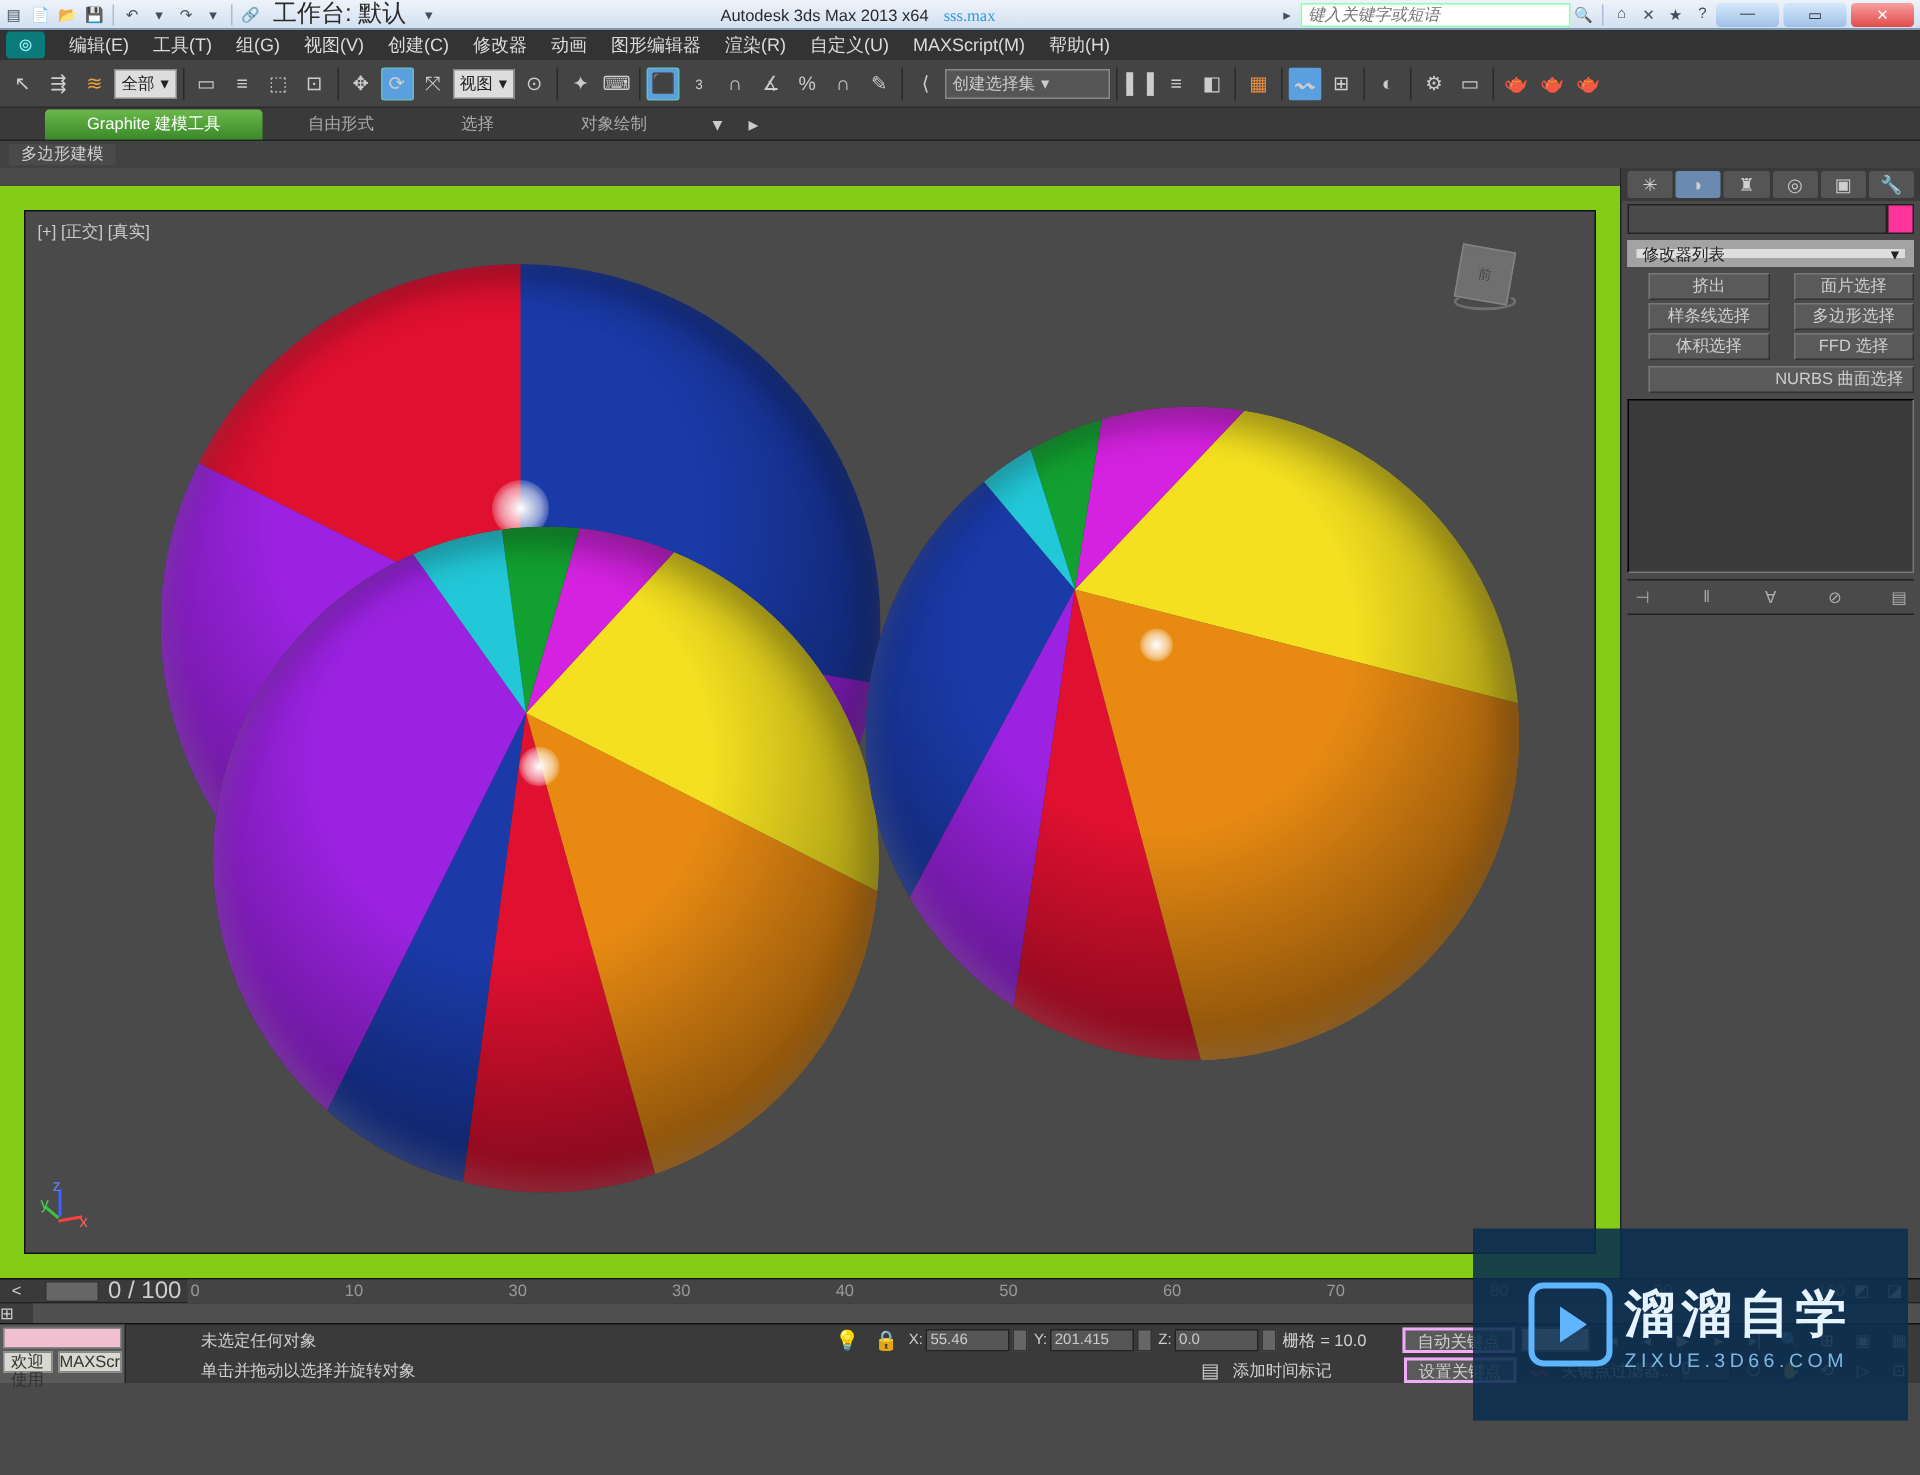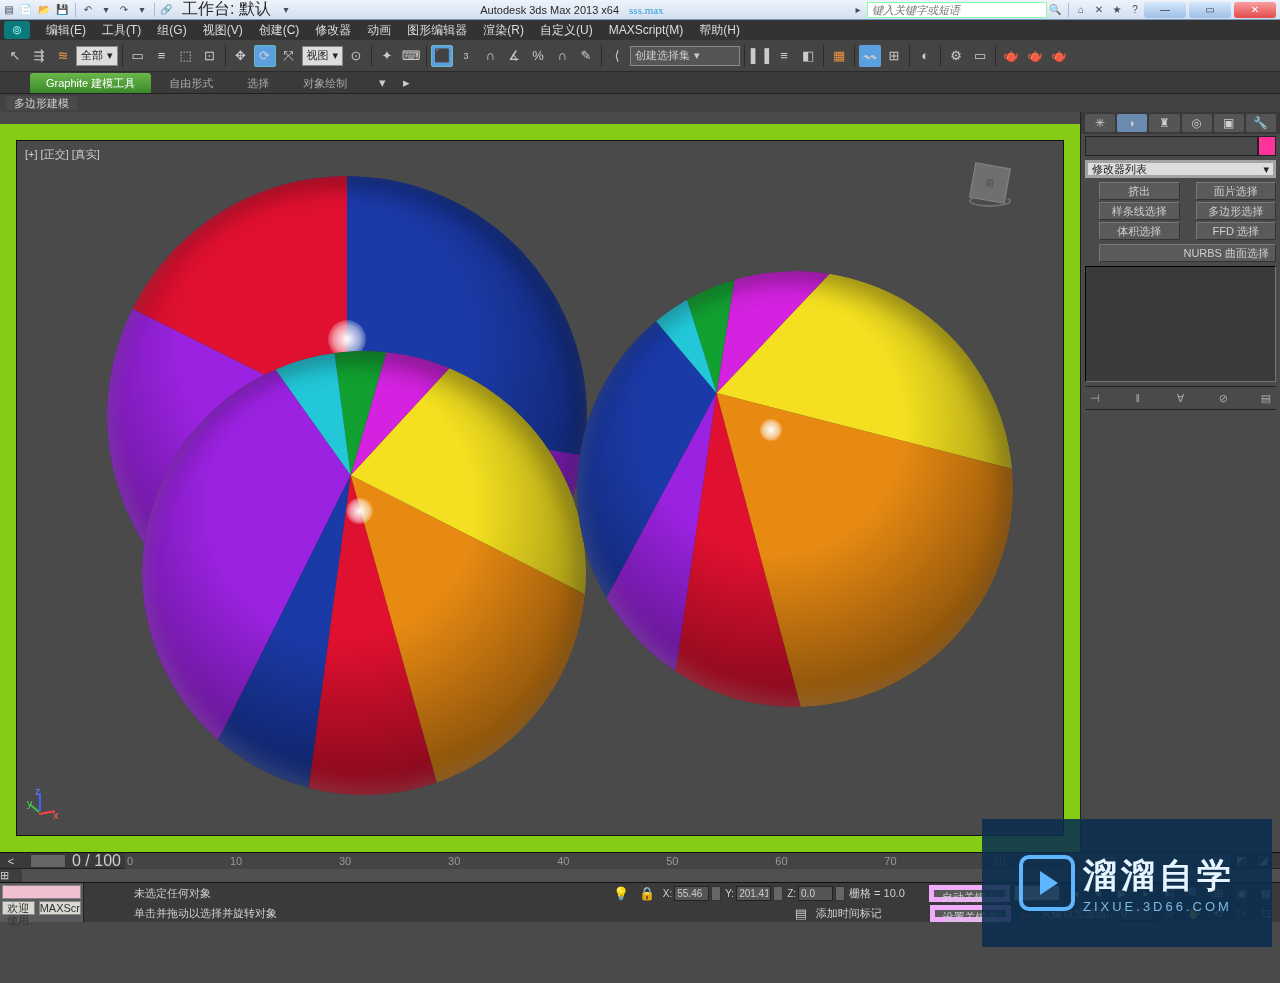--- a/index.html
+++ b/index.html
@@ -26,21 +26,21 @@
 
 
 .toolbar { height:32px; background:#444; border-bottom:1px solid #2a2a2a; display:flex; align-items:center; padding:0 4px; gap:2px; }
 .tool { width:22px; height:22px; display:flex; align-items:center; justify-content:center; color:#ccc; font-size:13px; border:1px solid transparent; border-radius:2px; }
 .tool.active { background:#5aa0e0; border-color:#6bb; }
 .tool-dd { height:20px; background:#ddd; border:1px solid #888; color:#222; padding:0 4px; display:flex; align-items:center; gap:4px; }
 .tool-sep { width:1px; height:22px; background:#2a2a2a; margin:0 2px; }
 
 
 .ribbon-tabs { height:22px; background:#3a3a3a; display:flex; align-items:center; padding-left:30px; gap:2px; border-bottom:1px solid #222; }
-.ribbon-tab { padding:0 16px; height:20px; line-height:20px; color:#aaa; }
+.ribbon-tab { padding:0 28px; height:20px; line-height:20px; color:#aaa; }
 .ribbon-tab.active { background:linear-gradient(#6ab84a,#3a8a2a); color:#fff; border-radius:3px 3px 0 0; }
 .ribbon-sub { height:18px; background:#424242; padding-left:6px; line-height:18px; font-size:11px; }
 .ribbon-sub span { background:#4a4a4a; padding:1px 8px; }
 
 
 .main { display:flex; height:740px; }
 .viewport-wrap { flex:1; position:relative; background:#84cc16; padding:16px;margin-top:12px; }
 .viewport { width:100%; height:100%; background:#4a4a4a; position:relative; border:1px solid #111; overflow:hidden; }
 .vp-label { position:absolute; top:6px; left:8px; color:#ccc; font-size:11px; z-index:10; }
 .viewcube { position:absolute; top:20px; right:50px; width:46px; height:46px; z-index:10; opacity:0.6; }
@@ -61,21 +61,21 @@
 .sphere .rim { position:absolute; inset:0; border-radius:50%; box-shadow:inset 3px -8px 20px rgba(255,255,255,0.15), inset -6px 10px 25px rgba(0,0,0,0.3); }
 
 
 .cmd-panel { width:200px; background:#4a4a4a; border-left:1px solid #222; display:flex; flex-direction:column; }
 .cmd-tabs { height:22px; display:flex; background:#3a3a3a; padding:2px 4px; gap:2px; }
 .cmd-tab { flex:1; height:18px; background:#555; border-radius:2px; display:flex; align-items:center; justify-content:center; font-size:12px; }
 .cmd-tab.active { background:#6a8ab0; }
 .name-field { height:20px; display:flex; margin:2px 4px; }
 .name-field input { flex:1; background:#4a4a4a; border:1px solid #222; color:#999; }
 .color-sw { width:18px; background:#ff3399; border:1px solid #222; }
-.mod-dd { margin:2px 4px; height:18px; background:#ddd; border:3px solid #a3a3a3; color:#222; padding:0 4px; display:flex; align-items:center; justify-content:space-between; }
+.mod-dd { margin:2px 4px; height:18px; background:#ddd; border:6px solid #a3a3a3; color:#222; padding:0 4px; display:flex; align-items:center; justify-content:space-between; }
 .mod-btns { margin:2px 4px; display:grid; grid-template-columns:1fr 1fr; gap:2px; }
 .mod-btn { height:18px; background:#5a5a5a; border:1px solid #333; text-align:center; line-height:16px; font-size:11px; border-top-color:#777; border-left-color:#777;margin-left:14px; }
 .mod-btn.wide { grid-column:1 / -1; text-align:right; padding-right:6px; }
 .mod-stack { margin:2px 4px; height:116px; background:#3a3a3a; border:1px inset #222; }
 .mod-tools { margin:2px 4px; display:flex; gap:4px; justify-content:space-between; padding:2px 0; }
 .mod-tools .mt { width:20px; height:18px; display:flex; align-items:center; justify-content:center; color:#aaa; }
 
 
 .timeline { height:16px; background:#3a3a3a; display:flex; align-items:center; border-top:1px solid #111; }
 .slider { width:36px; height:14px; background:#666; border:1px solid #333; margin-left:8px; }
@@ -86,24 +86,24 @@
 
 
 .status { height:40px; background:#3a3a3a; display:flex; border-top:1px solid #111; font-size:10px; }
 .status-left { width:84px; background:#5a5a5a; border-right:1px solid #222; }
 .status-left .msbtn { margin:2px; height:14px; background:#d8d8d0; color:#333; border:1px solid #888; text-align:center; line-height:12px; }
 .status-mid { flex:1; display:flex; flex-direction:column; }
 .status-row { height:20px; display:flex; align-items:center; gap:4px; padding:0 4px;margin-left:46px; }
 .prompt { flex:0 0 auto; padding-right:8px; }
 .coord { display:flex; align-items:center; gap:2px; }
 .coord label { font-size:10px; }
-.coord input { width:35px; height:15px; background:#555; border:1px solid #222; color:#ccc; padding:0 2px; font-size:10px; }
+.coord input { width:56px; height:15px; background:#555; border:1px solid #222; color:#ccc; padding:0 2px; font-size:10px; }
 .coord .spin { width:10px; height:15px; background:#666; border:1px solid #333; }
 .grid-lbl { margin-left:auto; }
-.key-btn { padding:0 8px; height:17px; background:#5a5a5a; border:5px solid #f0abfc; }
+.key-btn { padding:0 8px; height:17px; background:#5a5a5a; border:2px solid #f0abfc; }
 .sel-dd { width:46px; height:16px; background:#ddd; border:1px solid #666; }
 .play { width:20px; height:18px; display:flex; align-items:center; justify-content:center; }
 
 
 .watermark { position:absolute; right:8px; bottom:36px; width:290px; height:128px; background:rgba(10,45,80,0.88); display:flex; align-items:center; justify-content:center; gap:8px; color:#9ed8ff; pointer-events:none; }
 .watermark .play-ic { width:56px; height:56px; border:4px solid #5fb6ff; border-radius:10px; display:flex; align-items:center; justify-content:center; }
 .watermark .play-ic::after { content:""; border-left:18px solid #5fb6ff; border-top:12px solid transparent; border-bottom:12px solid transparent; margin-left:4px; }
 .watermark .wt-txt .big { font-size:34px; font-weight:bold; color:#e6f4ff; letter-spacing:4px; }
 .watermark .wt-txt .small { font-size:13px; color:#7eb8e0; letter-spacing:3px; }
 

